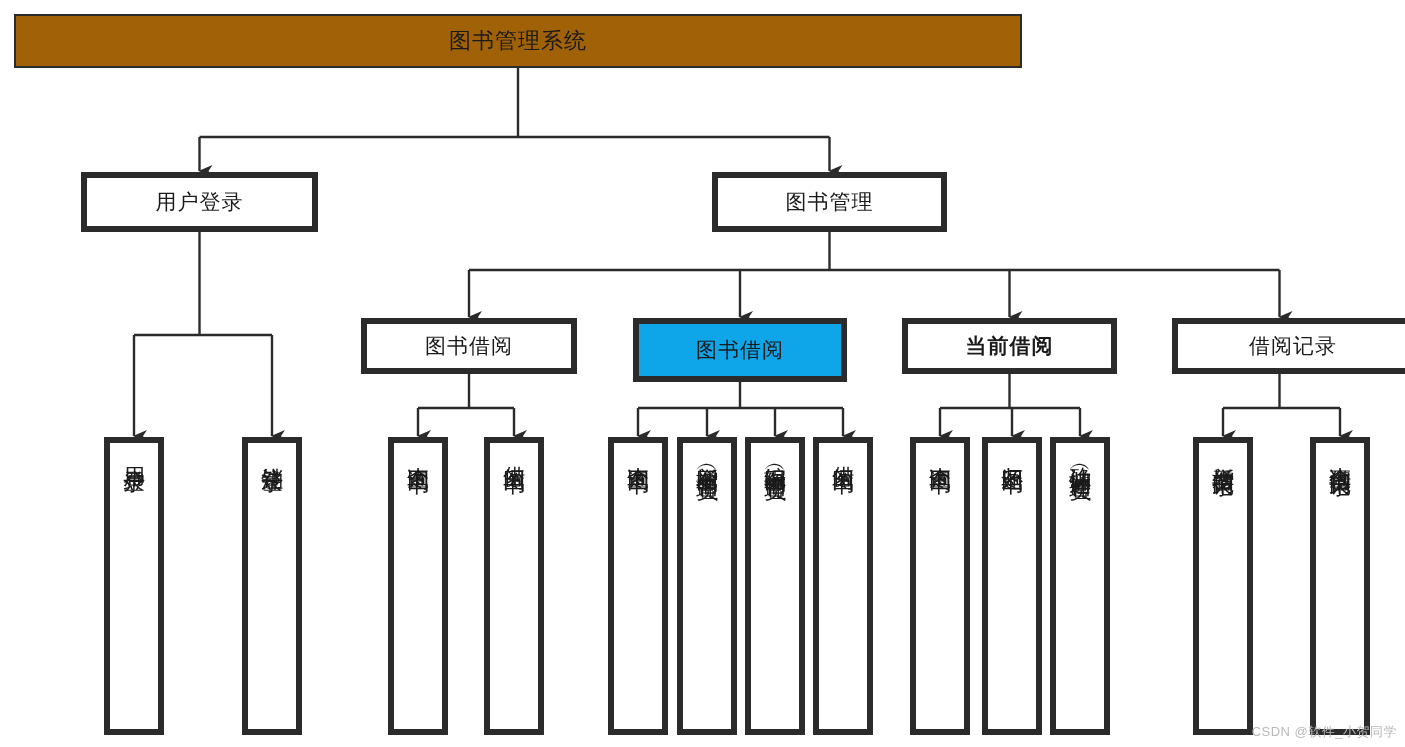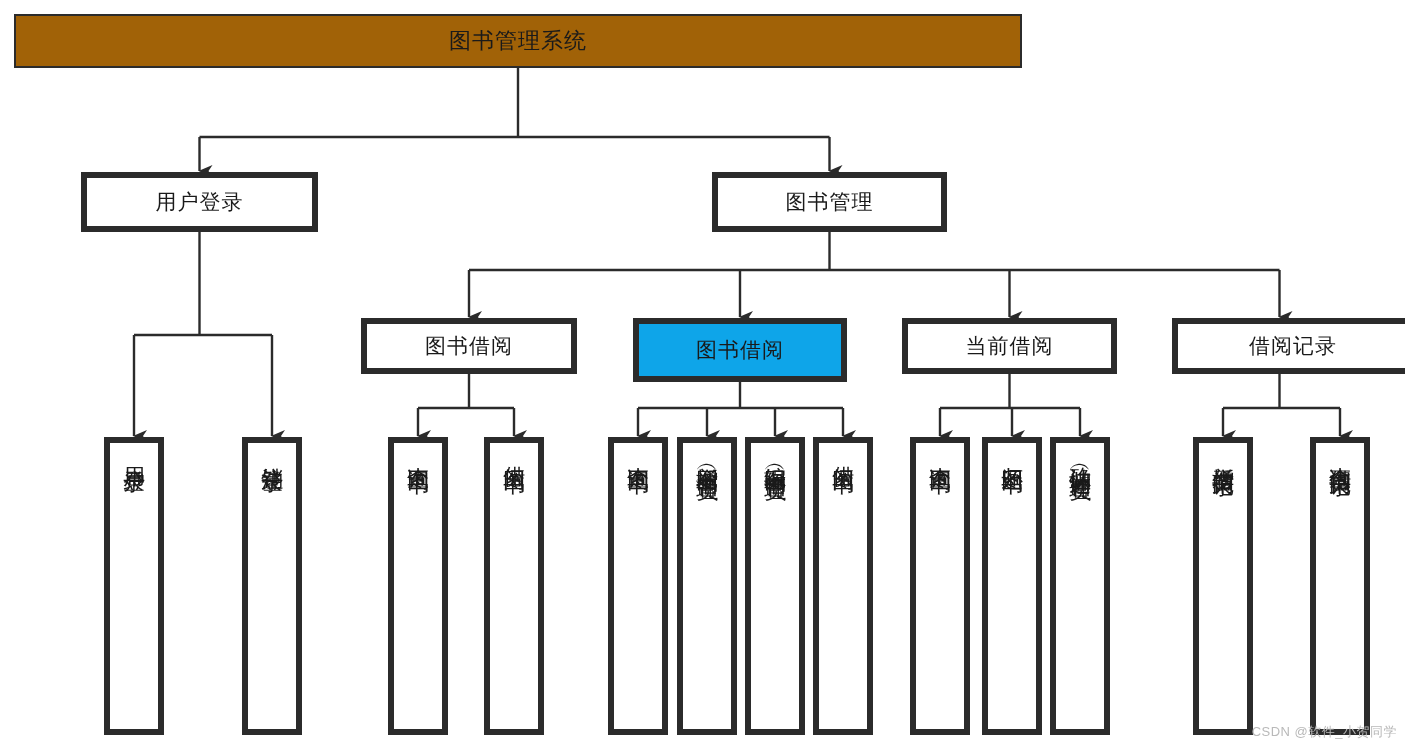--- a/index.html
+++ b/index.html
@@ -124,21 +124,21 @@
       <div class="node level-1 horizontal" style="left: 712px; top: 172px; width: 235px; height: 60px; border-color: rgb(43, 43, 43); background: rgb(255, 255, 255);">
         <span class="node-label" style="color: rgb(26, 26, 26);">图书管理</span>
       </div>
       <div class="node level-2 horizontal" style="left: 361px; top: 318px; width: 216px; height: 56px; border-color: rgb(43, 43, 43); background: rgb(255, 255, 255);">
         <span class="node-label" style="color: rgb(26, 26, 26);">图书借阅</span>
       </div>
       <div class="node level-2 horizontal" style="left: 633px; top: 318px; width: 214px; height: 64px; border-color: rgb(43, 43, 43); background: #0ea5e9;">
         <span class="node-label" style="color: rgb(26, 26, 26);">图书借阅</span>
       </div>
       <div class="node level-2 horizontal" style="left: 902px; top: 318px; width: 215px; height: 56px; border-color: rgb(43, 43, 43); background: rgb(255, 255, 255);">
-        <span class="node-label" style="color: rgb(26, 26, 26);">当前借阅</span>
+        <span class="node-label" style="color: rgb(26, 26, 26); font-weight: bold;">当前借阅</span>
       </div>
       <div class="node level-2 horizontal" style="left: 1172px; top: 318px; width: 242px; height: 56px; border-color: rgb(43, 43, 43); background: rgb(255, 255, 255);">
         <span class="node-label" style="color: rgb(26, 26, 26);">借阅记录</span>
       </div>
       <div class="node level-3 vertical" style="left: 104px; top: 437px; width: 60px; height: 298px; border-color: rgb(43, 43, 43); background: rgb(255, 255, 255);">
         <span class="node-label" style="color: rgb(26, 26, 26);">用户登录</span>
       </div>
       <div class="node level-3 vertical" style="left: 242px; top: 437px; width: 60px; height: 298px; border-color: rgb(43, 43, 43); background: rgb(255, 255, 255);">
         <span class="node-label" style="color: rgb(26, 26, 26);">注销登录</span>
       </div>

